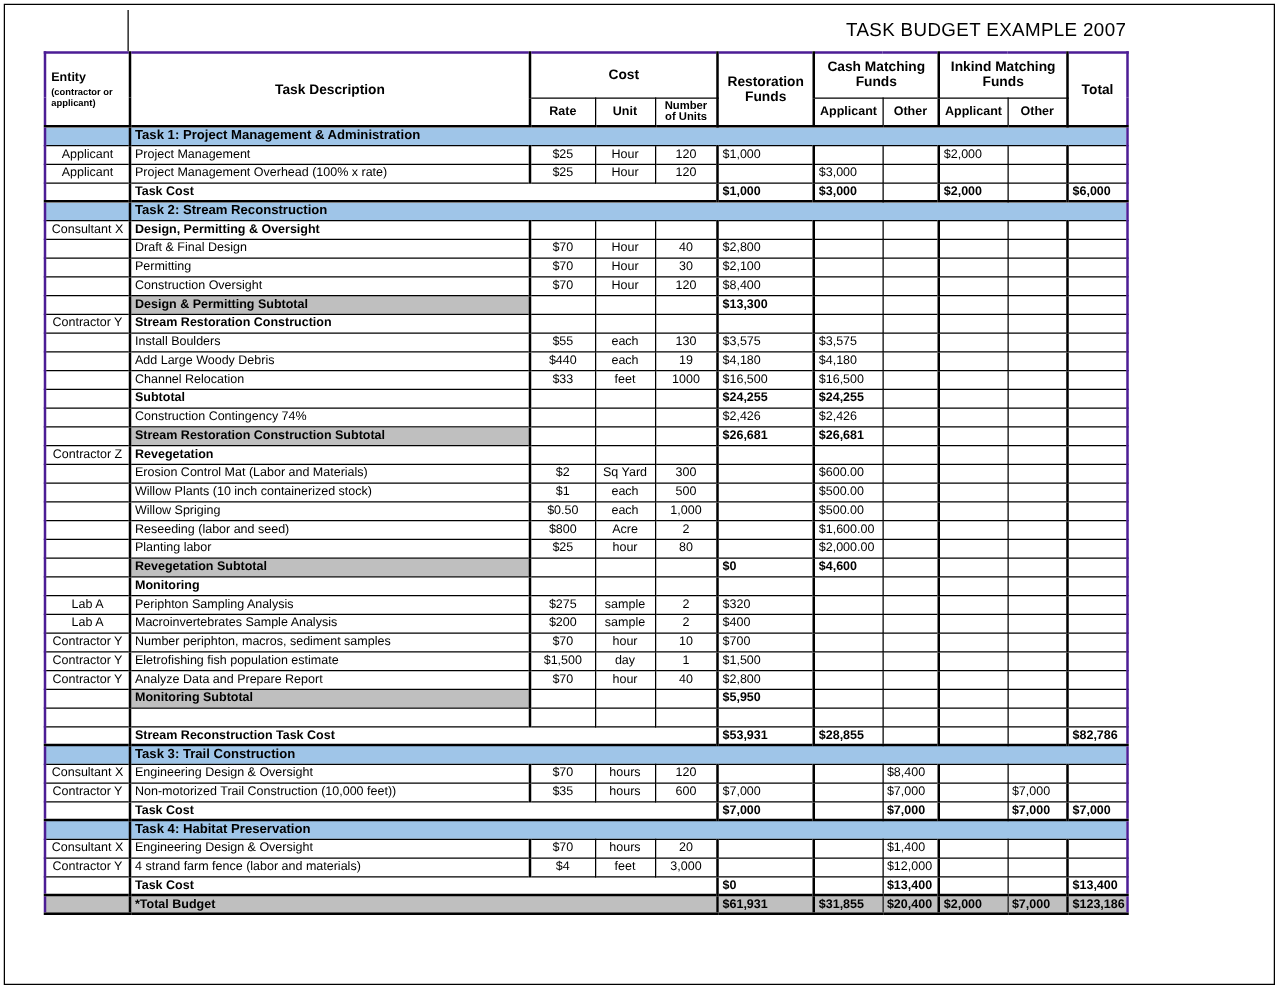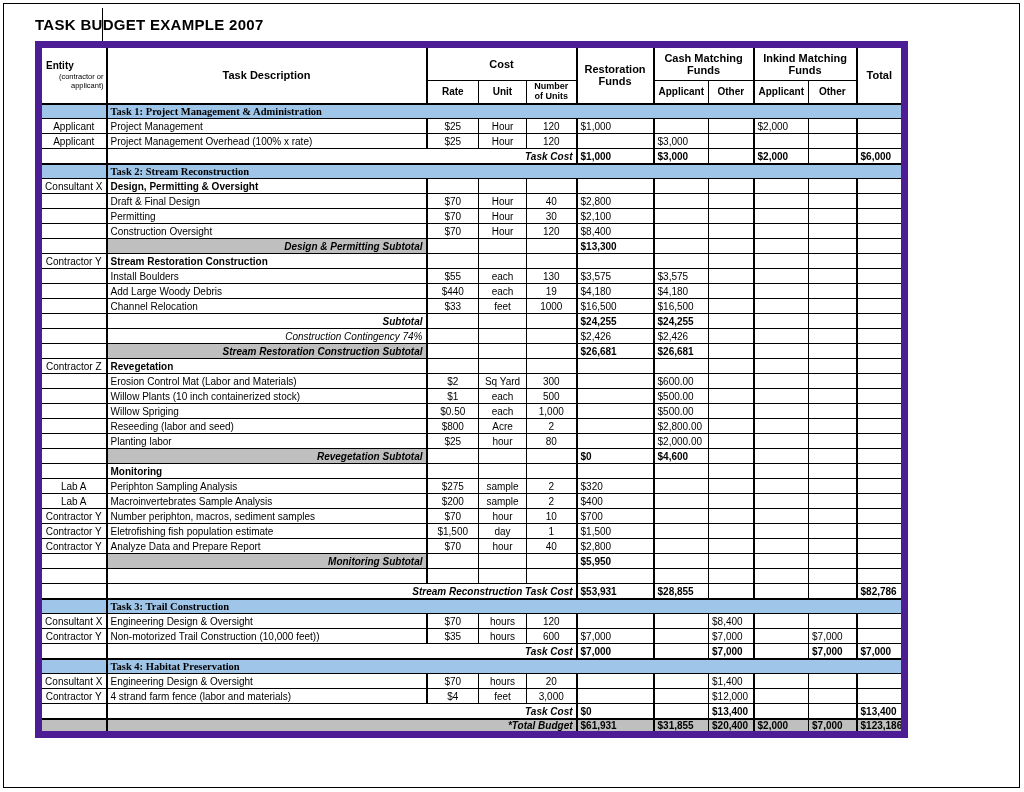--- a/index.html
+++ b/index.html
@@ -1,48 +1,48 @@
 <!DOCTYPE html>
 <html style="--sec-bg: #9FC5E8; --gray-bg: #BFBFBF;"><head>
 <meta charset="utf-8">
 <style>
   * { box-sizing: border-box; }
   html, body { margin: 0; padding: 0; }
   body { width: 1024px; height: 792px; background: #fff; color: #000;
          font-family: "Liberation Sans", "DejaVu Sans", sans-serif; }
   .page { position: relative; width: 1024px; height: 792px; overflow: hidden; background: #fff; }
   .page-frame { position: absolute; left: 3px; top: 3px; width: 1017px; height: 785px; border: 1px solid #000; }
-  .page-title { position: absolute; top: 16px; left: 35px; width: 866px; text-align: left;
-                font-size: 15px; font-weight: bold; letter-spacing: 0.3px; }
+  .page-title { position: absolute; top: 16px; left: 35px; width: 866px; text-align: right;
+                font-size: 15px; font-weight: normal; letter-spacing: 0.3px; }
   .title-rule { position: absolute; left: 102px; top: 8px; width: 1px; height: 33px; background: #000; }
 
   table.budget { position: absolute; left: 35px; top: 41px; width: 866px;
-                 border-collapse: collapse; table-layout: fixed; border: 7px solid #4c1d95; }
+                 border-collapse: collapse; table-layout: fixed; border: 2px solid #4c1d95; }
   th, td { border: 1px solid #000; padding: 0 3px; overflow: hidden; }
 
   thead th { font-weight: bold; text-align: center; vertical-align: middle;
              font-size: 11px; line-height: 1.1; padding: 1px 2px; }
   thead tr.h1 { height: 36px; }
   thead tr.h2 { height: 21px; margin-left: 39px; }
   thead tr.h1 th[rowspan], thead tr.h2 th { border-bottom-width: 2px; }
   thead th.sub { font-size: 10px; }
   thead th.sub-small { font-size: 9px; }
   .ent-main { font-size: 10px; text-align: left; padding-left: 2px; }
-  .ent-sub  { font-size: 7.5px; text-align: right; font-weight: normal; margin-top: 1px; padding-left: 2px; line-height: 1.2; }
+  .ent-sub  { font-size: 7.5px; text-align: left; font-weight: bold; margin-top: 1px; padding-left: 2px; line-height: 1.2; }
 
   tbody td { height: 15px; font-size: 10px; line-height: 1.1; white-space: nowrap; vertical-align: middle; }
   .bl2 { border-left-width: 2px; }
   .entity { text-align: center; }
   .desc { text-align: left; }
   .cc { text-align: center; }
   .val { text-align: left; }
-  .right { text-align: right; font-style: italic; }
+  .right { text-align: left; }
   .bold { font-weight: bold; }
   .gray { background: var(--gray-bg, #BFBFBF); }
-  tr.secrow td { border-top-width: 2px; font-family: Liberation Serif, serif; }
+  tr.secrow td { border-top-width: 2px; }
   td.sec { background: var(--sec-bg, #9FC5E8); }
   td.sec-label { font-weight: bold; font-size: 10.5px; text-align: left; }
   tr.totalrow td { border-top-width: 2px; border-bottom-width: 2px; margin-top: 12px; }
 </style>
 </head>
 <body>
 
 <div class="page">
   <div class="page-frame"></div>
   <div class="page-title">TASK BUDGET EXAMPLE 2007</div>
@@ -338,21 +338,21 @@
           <td class="val"></td>
           <td class="val bl2"></td>
         </tr>
         <tr>
           <td class="entity"></td>
           <td class="desc bl2">Reseeding (labor and seed)</td>
           <td class="cc bl2">$800</td>
           <td class="cc">Acre</td>
           <td class="cc">2</td>
           <td class="val bl2"></td>
-          <td class="val bl2">$2,800.00</td>
+          <td class="val bl2">$1,600.00</td>
           <td class="val"></td>
           <td class="val bl2"></td>
           <td class="val"></td>
           <td class="val bl2"></td>
         </tr>
         <tr>
           <td class="entity"></td>
           <td class="desc bl2">Planting labor</td>
           <td class="cc bl2">$25</td>
           <td class="cc">hour</td>

